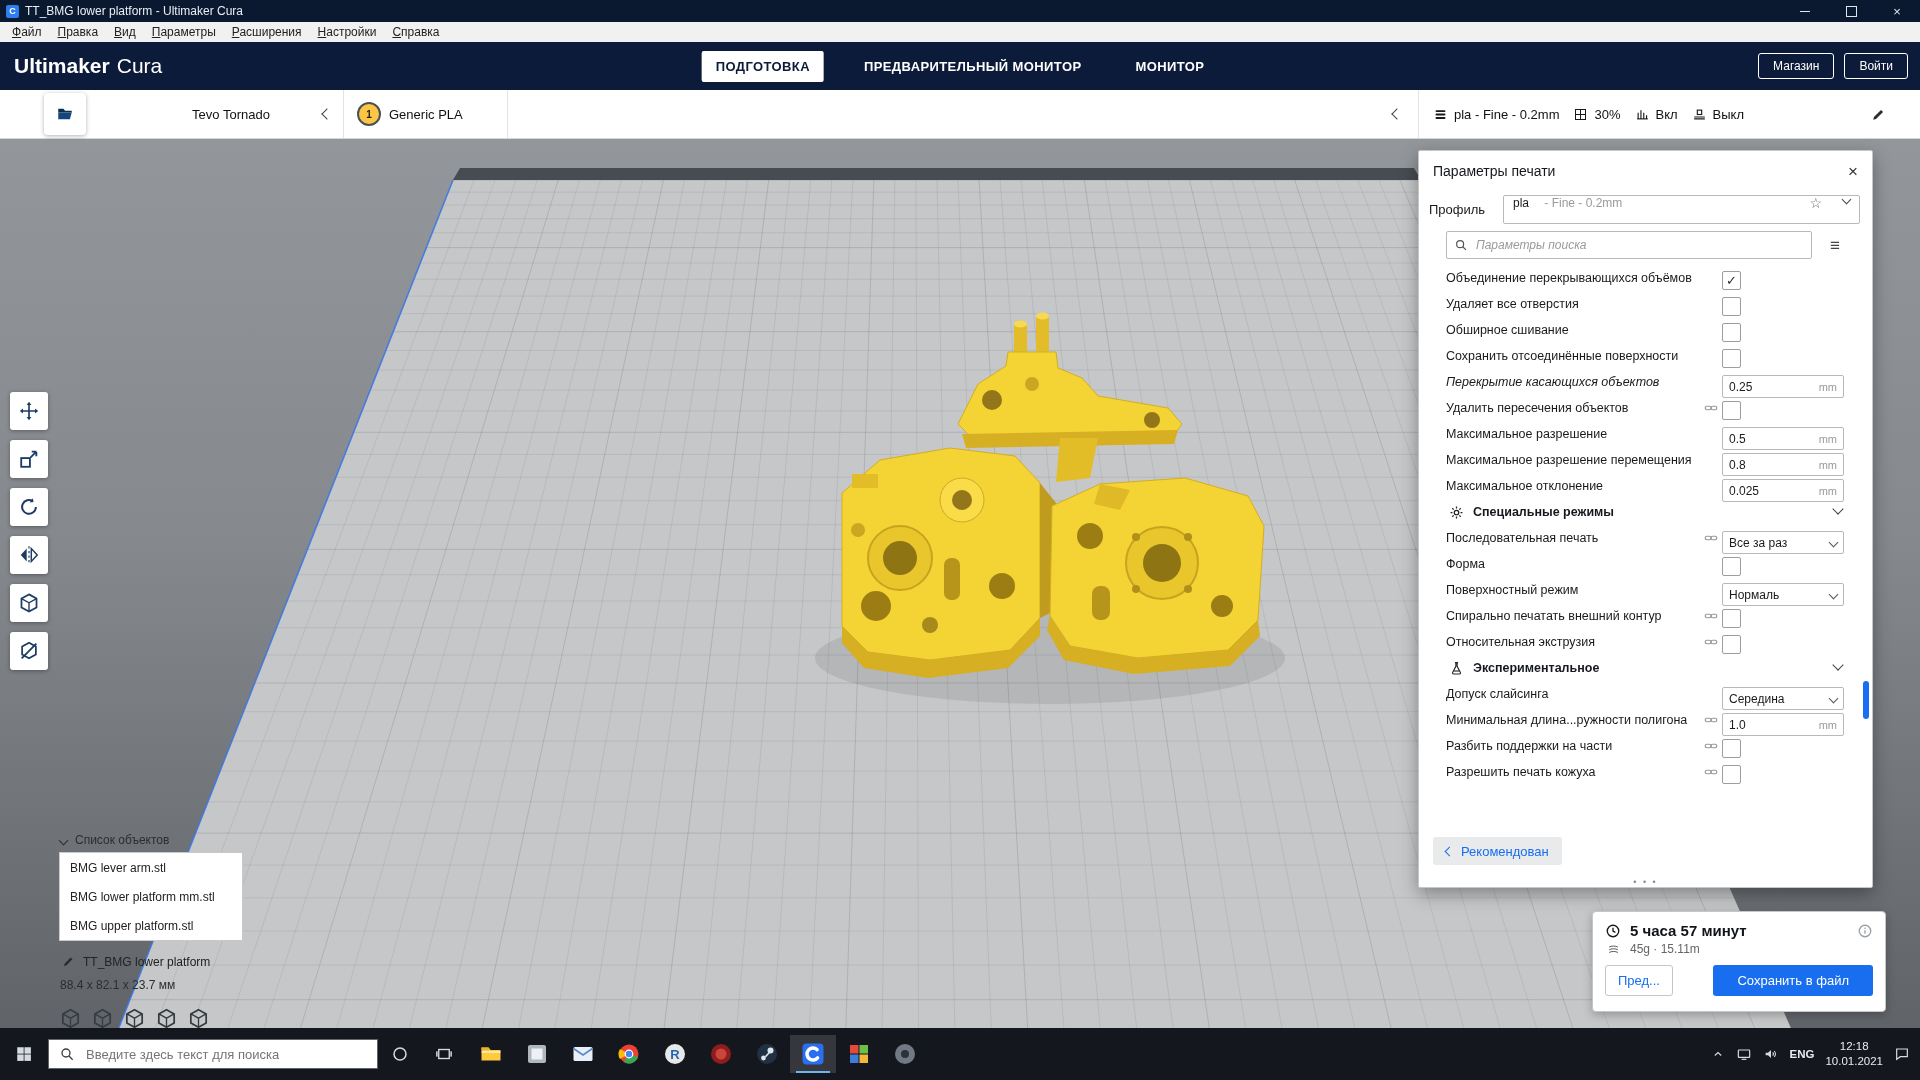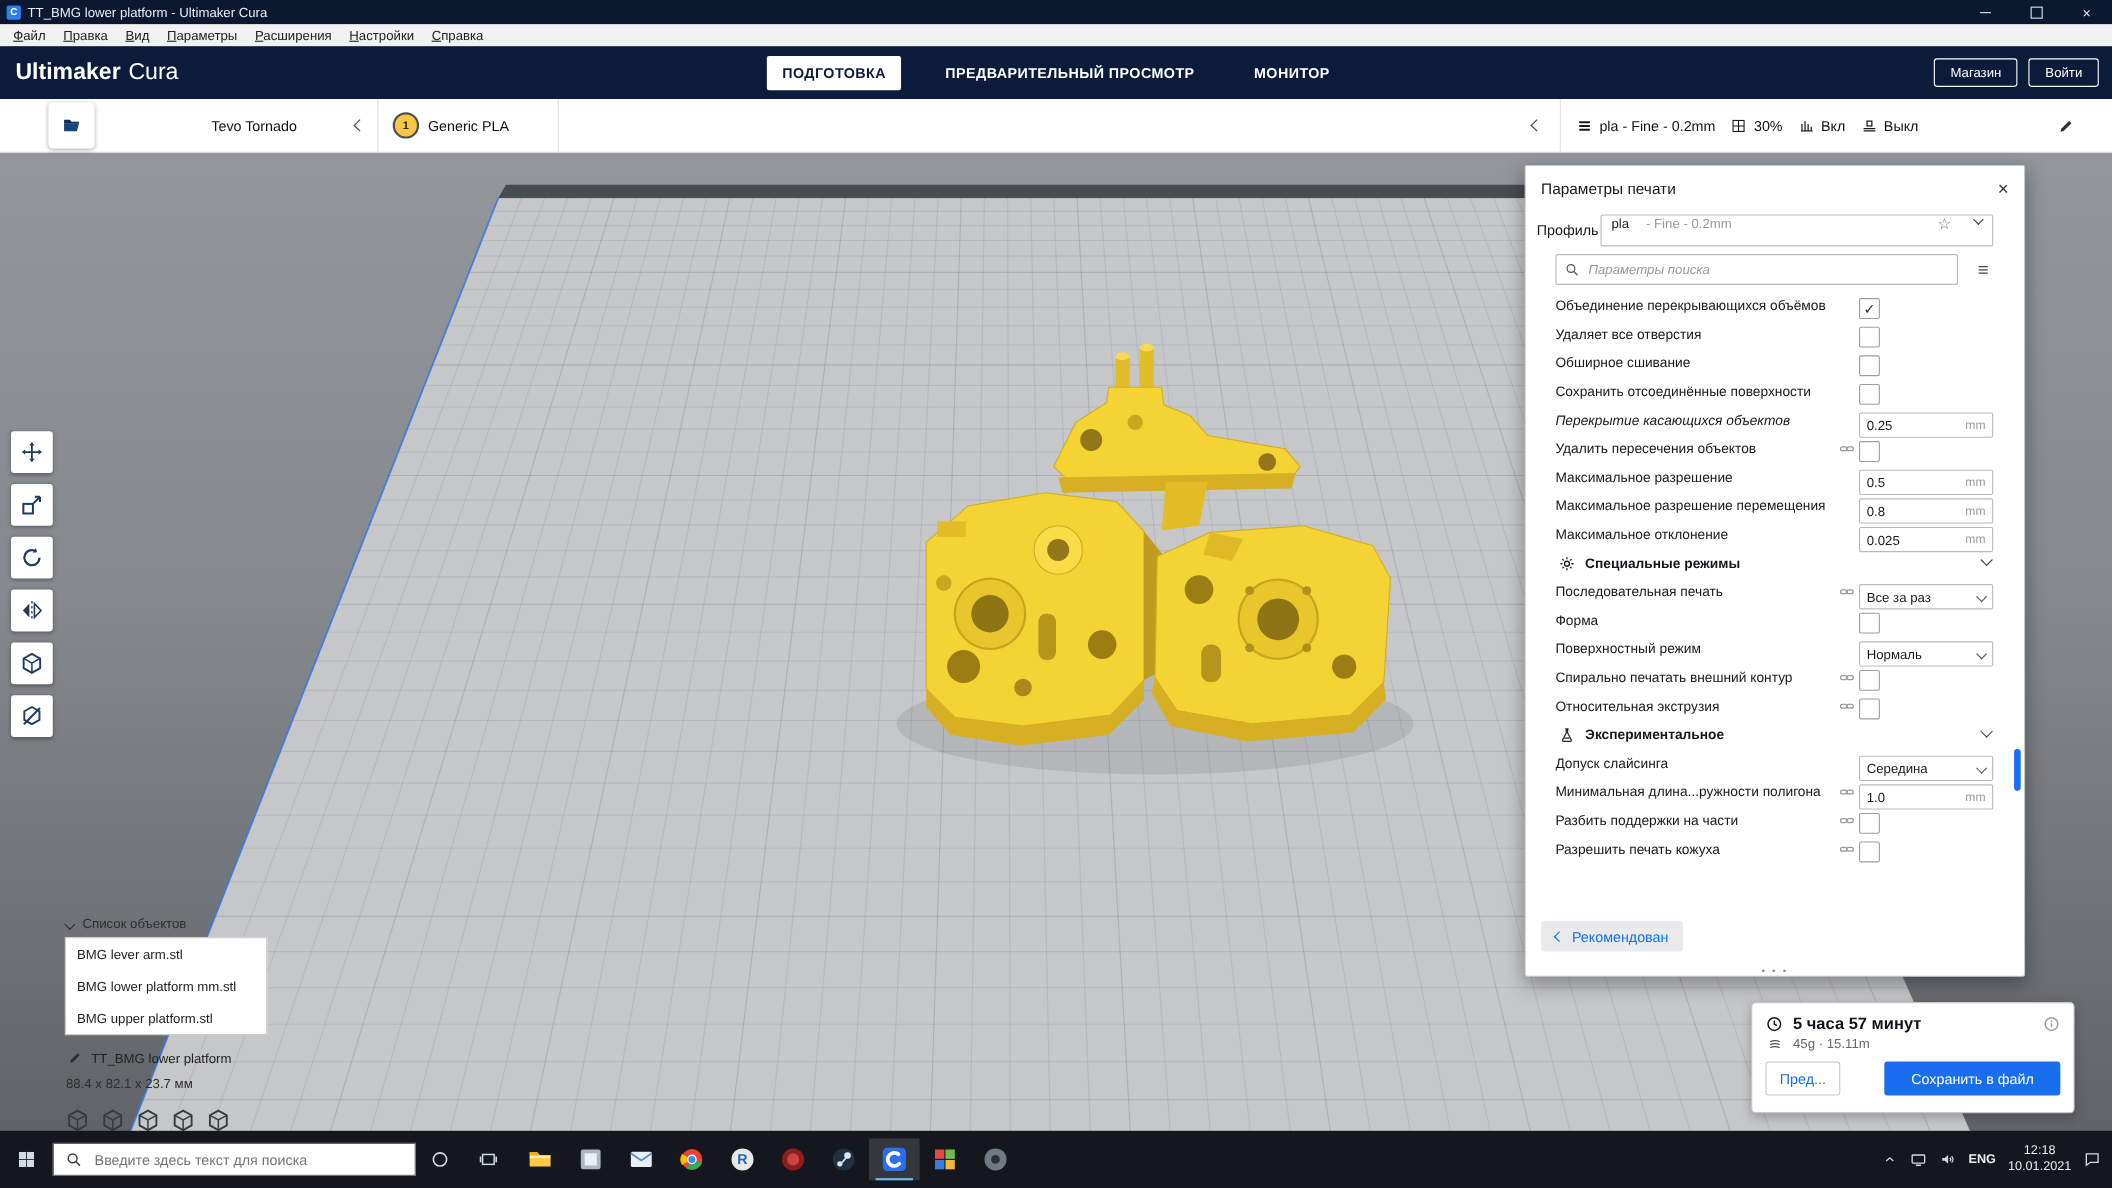--- a/index.html
+++ b/index.html
@@ -60,25 +60,25 @@
   .ol-toggle .chev{width:6px;height:6px;color:#2d2d2d}
   .ol-panel{position:absolute;left:59px;top:714px;width:182px;background:#fff;border:1px solid #c9c9c9}
   .ol-item{height:29px;display:flex;align-items:center;padding:0 10px;font-size:12px;color:#222;white-space:nowrap;overflow:hidden}
   .job-row{position:absolute;left:62px;top:817px;display:flex;align-items:flex-start;gap:8px;font-size:12px;color:#222}
   .dims{position:absolute;left:60px;top:840px;font-size:12px;color:#2d2d2d}
   .view-icons{position:absolute;left:59px;top:869px;display:flex;gap:9px}
   .vicon{width:23px;height:23px;color:#363b42}
   .vicon svg{width:100%;height:100%}
 
   
-  .settings-panel{position:absolute;left:1386px;top:150px;width:453px;height:736px;background:#fff;border:1px solid #c6c6c6;border-radius:2px;box-shadow:0 6px 18px rgba(0,0,0,.35);z-index:55}
+  .settings-panel{position:absolute;left:1418px;top:150px;width:453px;height:736px;background:#fff;border:1px solid #c6c6c6;border-radius:2px;box-shadow:0 6px 18px rgba(0,0,0,.35);z-index:55}
   .sp-header{height:40px;display:flex;align-items:center;padding:0 14px}
   .sp-title{font-size:14px;color:#15181d}
   .sp-close{margin-left:auto;font-size:17px;color:#333;line-height:1}
-  .sp-profile{height:36px;display:flex;align-items:center;padding:0 28px 0 10px}
+  .sp-profile{height:36px;display:flex;align-items:center;padding:0 12px 0 10px}
   .sp-plabel{font-size:13px;color:#1a1a1a}
   .profile-dd{margin-left:auto;width:337px;height:27px;border:1px solid #b9b9b9;border-radius:2px;display:flex;padding:0 9px;font-size:12px;gap:12px;background:#fff}
   .pname{color:#1a1a1a}.pdetail{color:#9a9a9a;white-space:pre}
   .star{margin-left:auto;color:#666;font-size:14px;line-height:1}
   .profile-dd .chev{margin-left:9px;width:6px;height:6px}
   .sp-search{height:36px;display:flex;align-items:center;padding:0 10px 0 27px}
   .searchbox{width:350px;height:26px;border:1px solid #b9b9b9;border-radius:2px;display:flex;align-items:center;padding:0 7px;gap:6px;background:#fff;color:#555}
   .searchbox input{border:none;outline:none;flex:1;font-size:12px;font-family:Liberation Sans, sans-serif;color:#333;background:transparent}
   .searchbox input::placeholder{color:#9a9a9a;font-style:italic}
   .hamburger{margin-left:18px;font-size:17px;color:#444;line-height:1}
@@ -156,21 +156,21 @@
     <span class="menu-item">Настройки</span>
     <span class="menu-item">Справка</span>
   </div>
 
 <div class="header">
   <div class="logo">
     <span class="lg1">Ultimaker</span><span class="lg2">Cura</span>
   </div>
   <div class="tabs" id="header-tabs">
       <div class="tab active">ПОДГОТОВКА</div>
-      <div class="tab">ПРЕДВАРИТЕЛЬНЫЙ ПРОСМОТР</div>
+      <div class="tab">ПРЕДВАРИТЕЛЬНЫЙ МОНИТОР</div>
       <div class="tab">МОНИТОР</div>
     </div>
   <div class="hdr-actions">
     <button class="hbtn">Магазин</button>
     <button class="hbtn">Войти</button>
   </div>
 </div>
 
 <div class="toolbar">
   <div class="open-btn">

